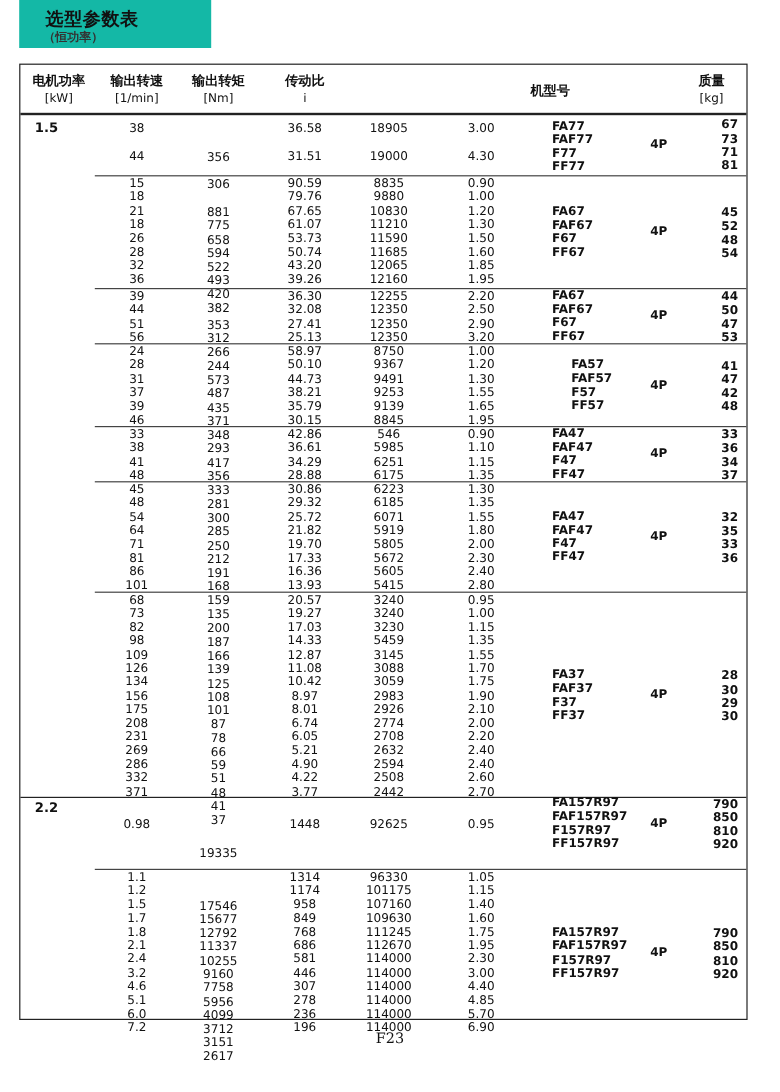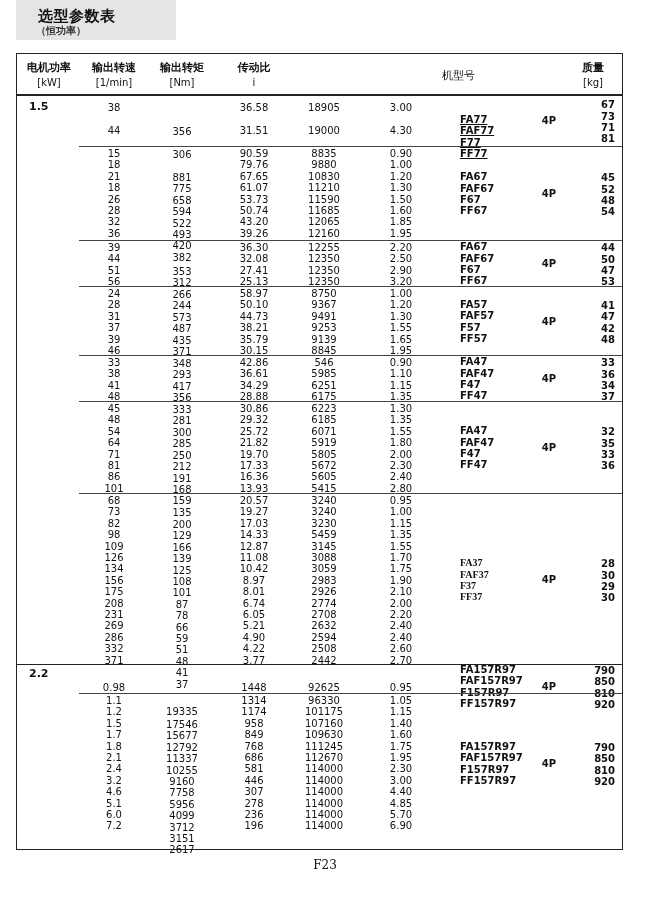--- a/index.html
+++ b/index.html
@@ -1,25 +1,25 @@
 <!DOCTYPE html>
 <html><head>
 <meta charset="utf-8">
 <style>
   html, body { margin:0; padding:0; background:#ffffff; }
   body { width:650px; height:910px; position:relative; overflow:hidden; font-family:"DejaVu Sans", sans-serif; color:#111; }
-  .title-box { position:absolute; left:16px; top:0; width:160px; height:40px; background:#e5e5e5; }
+  .title-box { position:absolute; left:16px; top:0; width:160px; height:40px; background:#14b8a6; }
   .title-main { position:absolute; left:22px; top:7px; font-size:15px; font-weight:bold; letter-spacing:0.5px; }
   .title-sub { position:absolute; left:20px; top:24px; font-size:10px; font-weight:bold; color:#333; }
   .table { position:absolute; left:16px; top:53px; width:607px; height:797px; border:1.5px solid #222; box-sizing:border-box; }
   .thead { position:absolute; left:0; top:0; width:100%; height:42px; border-bottom:2px solid #222; box-sizing:border-box; }
   .hcell { position:absolute; top:0; height:40px; font-size:11px; text-align:center; }
   .hcell .l1 { position:absolute; left:0; right:0; top:6px; font-weight:bold; }
   .hcell .l2 { position:absolute; left:0; right:0; top:23px; font-size:10px; }
-  .hcell .single { position:absolute; left:0; right:13px; top:14px; font-weight:normal; }
+  .hcell .single { position:absolute; left:0; right:13px; top:14px; font-weight:bold; }
   .section { position:absolute; left:0; width:100%; box-sizing:border-box; }
   .section.sep { border-bottom:1.5px solid #222; }
   .power { position:absolute; left:12px; top:4px; font-size:11px; font-weight:bold; }
   .group { position:absolute; left:62px; right:0; box-sizing:border-box; }
   .group.gsep { border-top:1.5px solid #444; }
   .row { position:absolute; left:0; height:11.4px; font-size:10px; line-height:11.4px; }
   .c { position:absolute; text-align:center; width:60px; }
   .c.speed { left:5px; }
   .c.torque { left:73px;margin-top:24px; }
   .c.ratio { left:145px; }
@@ -75,21 +75,21 @@
             <div class="c load">18905</div>
             <div class="c fb">3.00</div>
           </div>
           <div class="row" style="top: 29px;">
             <div class="c speed">44</div>
             <div class="c torque">306</div>
             <div class="c ratio">31.51</div>
             <div class="c load">19000</div>
             <div class="c fb">4.30</div>
           </div>
-          <div class="models" style="top: 18px; text-decoration: underline;">
+          <div class="models" style="top: 4px;">
             <div>FA77</div>
             <div>FAF77</div>
             <div>F77</div>
             <div>FF77</div>
           </div>
           <div class="poles" style="top: 19px;">4P</div>
           <div class="masses" style="top: 3.2px;">
             <div>67</div>
             <div>73</div>
             <div>71</div>
@@ -246,21 +246,21 @@
             <div class="c load">9139</div>
             <div class="c fb">1.65</div>
           </div>
           <div class="row" style="top: 58px;">
             <div class="c speed">46</div>
             <div class="c torque">293</div>
             <div class="c ratio">30.15</div>
             <div class="c load">8845</div>
             <div class="c fb">1.95</div>
           </div>
-          <div class="models" style="top: 11.7px;">
+          <div class="models" style="top: 11.7px; margin-left: 16px;">
             <div>FA57</div>
             <div>FAF57</div>
             <div>F57</div>
             <div>FF57</div>
           </div>
           <div class="poles" style="top: 28.5px;">4P</div>
           <div class="masses" style="top: 12.7px;">
             <div>41</div>
             <div>47</div>
             <div>42</div>
@@ -384,21 +384,21 @@
         <div class="group gsep" style="top: 397px; height: 172px;">
           <div class="row" style="top: 1px;">
             <div class="c speed">68</div>
             <div class="c torque">200</div>
             <div class="c ratio">20.57</div>
             <div class="c load">3240</div>
             <div class="c fb">0.95</div>
           </div>
           <div class="row" style="top: 12.4px;">
             <div class="c speed">73</div>
-            <div class="c torque">129</div>
+            <div class="c torque">187</div>
             <div class="c ratio">19.27</div>
             <div class="c load">3240</div>
             <div class="c fb">1.00</div>
           </div>
           <div class="row" style="top: 23.8px;">
             <div class="c speed">82</div>
             <div class="c torque">166</div>
             <div class="c ratio">17.03</div>
             <div class="c load">3230</div>
             <div class="c fb">1.15</div>
@@ -480,21 +480,21 @@
             <div class="c load">2508</div>
             <div class="c fb">2.60</div>
           </div>
           <div class="row" style="top: 160.6px;">
             <div class="c speed">371</div>
             <div class="c torque">37</div>
             <div class="c ratio">3.77</div>
             <div class="c load">2442</div>
             <div class="c fb">2.70</div>
           </div>
-          <div class="models" style="top: 63.2px; font-family: Liberation Serif, serif;">
+          <div class="models" style="top: 63.2px;">
             <div>FA37</div>
             <div>FAF37</div>
             <div>F37</div>
             <div>FF37</div>
           </div>
           <div class="poles" style="top: 80px;">4P</div>
           <div class="masses" style="top: 64.2px;">
             <div>28</div>
             <div>30</div>
             <div>29</div>
@@ -519,21 +519,21 @@
             <div>FF157R97</div>
           </div>
           <div class="poles" style="top: 17.5px;">4P</div>
           <div class="masses" style="top: 1.7px;">
             <div>790</div>
             <div>850</div>
             <div>810</div>
             <div>920</div>
           </div>
         </div>
-        <div class="group gsep" style="top: 30px; height: 139px;">
+        <div class="group gsep" style="top: 61px; height: 139px;">
           <div class="row" style="top: 1px;">
             <div class="c speed">1.1</div>
             <div class="c torque">17546</div>
             <div class="c ratio">1314</div>
             <div class="c load">96330</div>
             <div class="c fb">1.05</div>
           </div>
           <div class="row" style="top: 12.4px;">
             <div class="c speed">1.2</div>
             <div class="c torque">15677</div>

